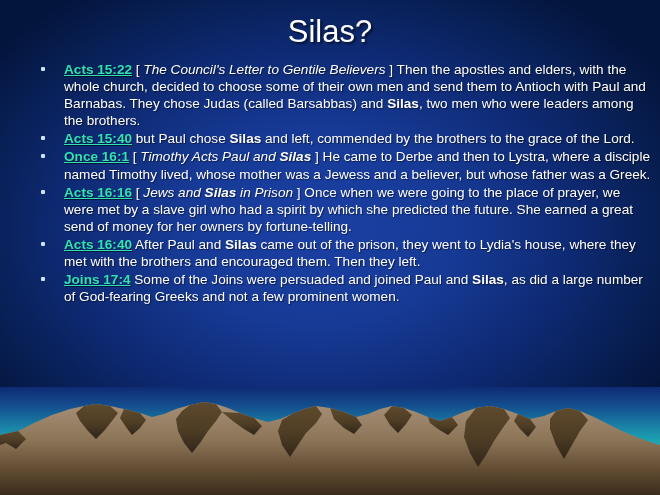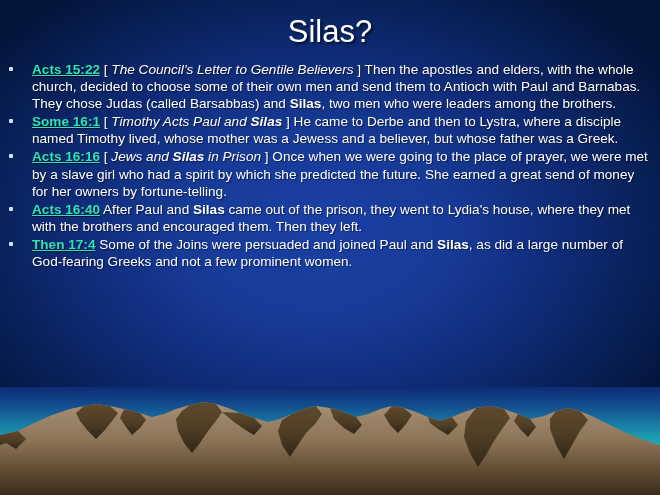--- a/index.html
+++ b/index.html
@@ -68,20 +68,21 @@
     text-shadow: 2px 2px 2px rgba(0,0,0,0.55);
     letter-spacing: 0px;
     white-space: nowrap;
   }
 
   
   #body {
     position: absolute;
     left: 0; top: 61px;
     width: 660px;
+    padding-left: 32px;
   }
   .bullet {
     position: relative;
     padding-left: 32px;
     padding-right: 8px;
     margin-bottom: 1px;
     color: #ffffff;
     font-size: 13.6px;
     line-height: 17.1px;
     text-shadow: 1px 1px 1px rgba(0,0,0,0.5);
@@ -163,24 +164,31 @@
       <span class="dot"></span>
       <span class="ref">Acts 15:22</span>
       <span>[</span>
       <span class="hd">The Council's Letter to Gentile Believers</span>
       <span>]</span>
       <span>Then the apostles and elders, with the whole church, decided to choose some of their own men and send them to Antioch with Paul and Barnabas. They chose Judas (called Barsabbas) and</span>
       <span class="nm">Silas</span><span>, two men who were leaders among the brothers.</span>
     </div>
 
 
-
-    <div class="bullet">
-      <span class="dot"></span>
-      <span class="ref">Some 16:1</span>
+    <div class="bullet">
+      <span class="dot"></span>
+      <span class="ref">Acts 15:40</span>
+      <span>but Paul chose</span>
+      <span class="nm">Silas</span>
+      <span>and left, commended by the brothers to the grace of the Lord.</span>
+    </div>
+
+    <div class="bullet">
+      <span class="dot"></span>
+      <span class="ref">Once 16:1</span>
       <span>[</span>
       <span class="hd"><span>Timothy Acts Paul and</span> <b>Silas</b></span>
       <span>]</span>
       <span>He came to Derbe and then to Lystra, where a disciple named Timothy lived, whose mother was a Jewess and a believer, but whose father was a Greek.</span>
     </div>
 
     <div class="bullet">
       <span class="dot"></span>
       <span class="ref">Acts 16:16</span>
       <span>[</span>
@@ -193,19 +201,19 @@
     <div class="bullet">
       <span class="dot"></span>
       <span class="ref">Acts 16:40</span>
       <span>After Paul and</span>
       <span class="nm">Silas</span>
       <span>came out of the prison, they went to Lydia's house, where they met with the brothers and encouraged them. Then they left.</span>
     </div>
 
     <div class="bullet">
       <span class="dot"></span>
-      <span class="ref">Then 17:4</span>
+      <span class="ref">Joins 17:4</span>
       <span>Some of the Joins were persuaded and joined Paul and</span>
       <span class="nm">Silas</span><span>, as did a large number of God-fearing Greeks and not a few prominent women.</span>
     </div>
 
   </div>
 </div>
 
 </body></html>

